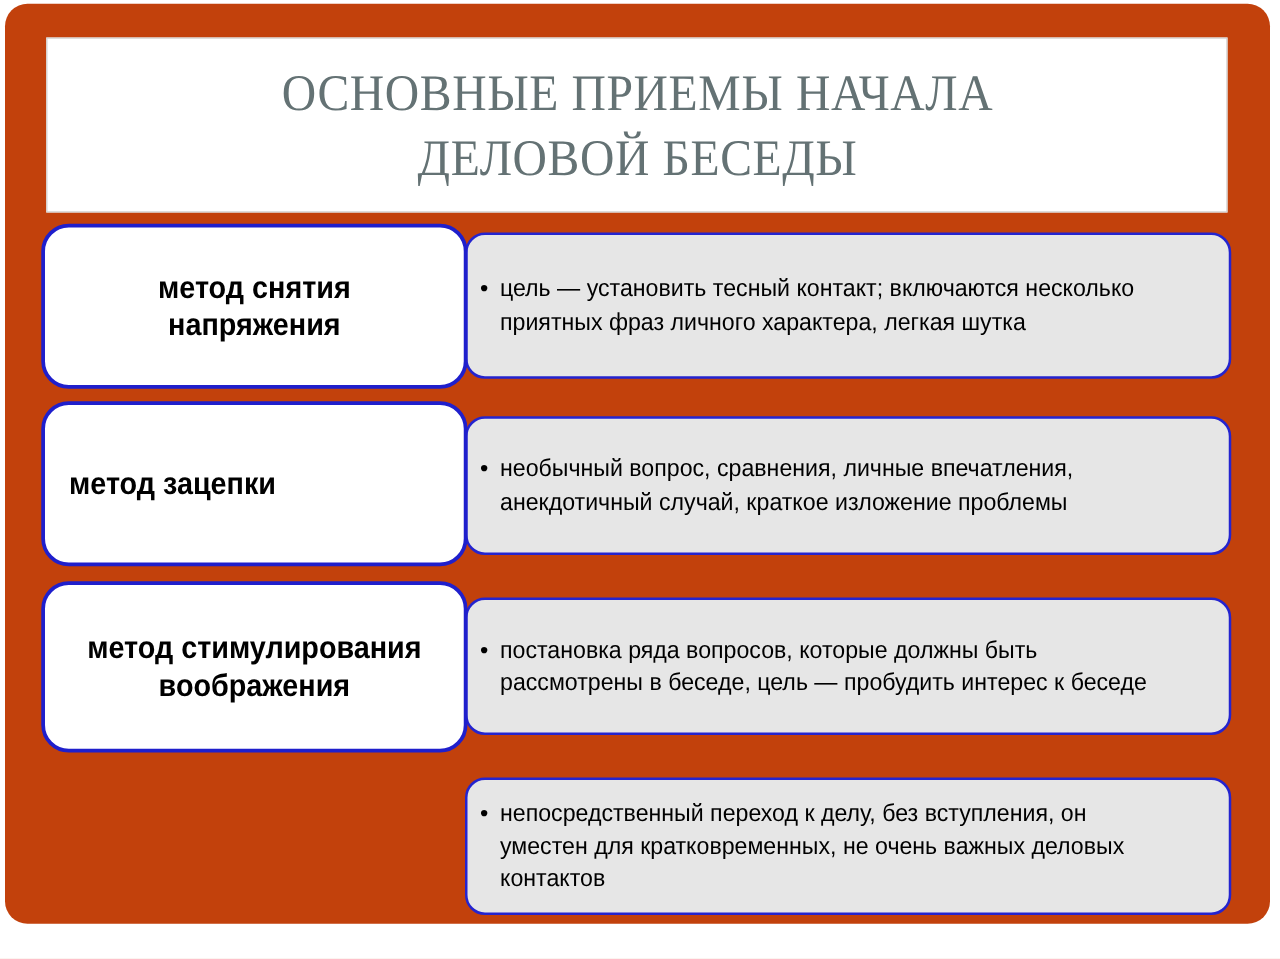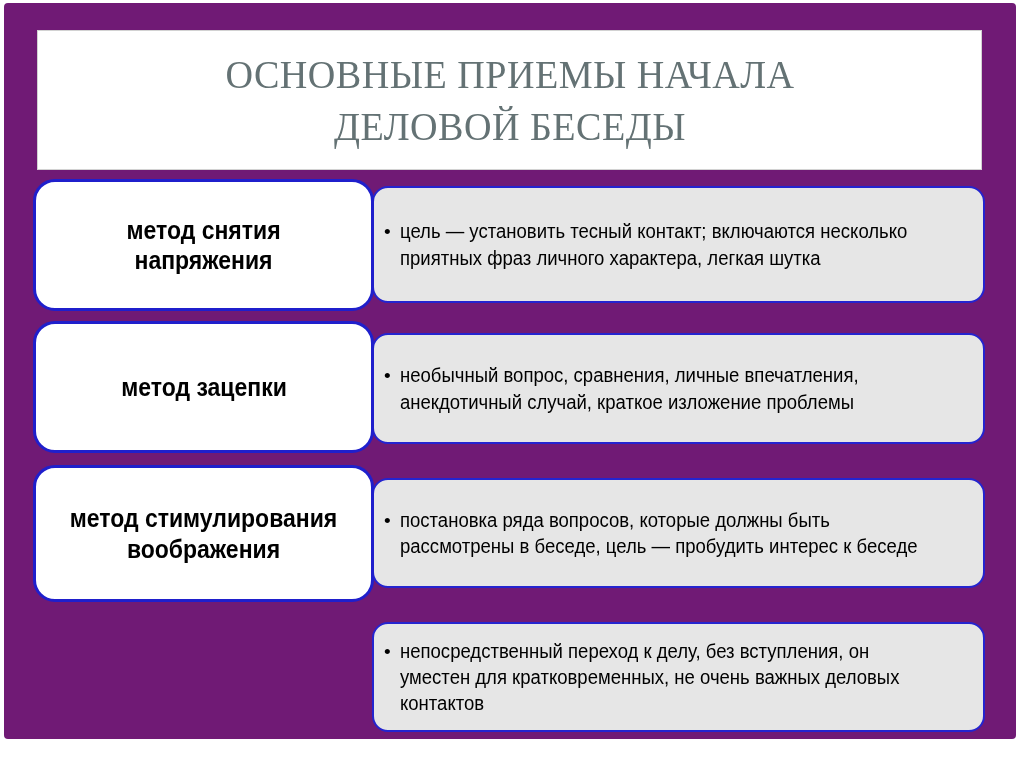--- a/index.html
+++ b/index.html
@@ -14,22 +14,22 @@
     font-family: "Liberation Sans", sans-serif;
   }
 
   
   #slide {
     position: absolute;
     left: 4px;
     top: 3px;
     width: 1012px;
     height: 736px;
-    background: #701a75;
-    border-radius: 4px;
+    background: #c2410c;
+    border-radius: 18px;
     box-sizing: border-box;
   }
 
   
   #title-panel {
     position: absolute;
     left: 33px;
     top: 27px;
     width: 945px;
     height: 140px;
@@ -63,21 +63,21 @@
   .method-box {
     position: absolute;
     left: 29px;
     width: 341px;
     background: #ffffff;
     border: 3px solid #1f1fcc;
     border-radius: 22px;
     box-sizing: border-box;
     display: flex;
     align-items: center;
-    justify-content: center;
+    justify-content: flex-start;
     z-index: 2;
   }
   .method-label {
     font-family: "Liberation Sans Narrow", "Liberation Sans", sans-serif;
     font-weight: bold;
     font-size: 25px;
     line-height: 1.22;
     color: #000000;
     text-align: center;
     padding: 0 12px;

